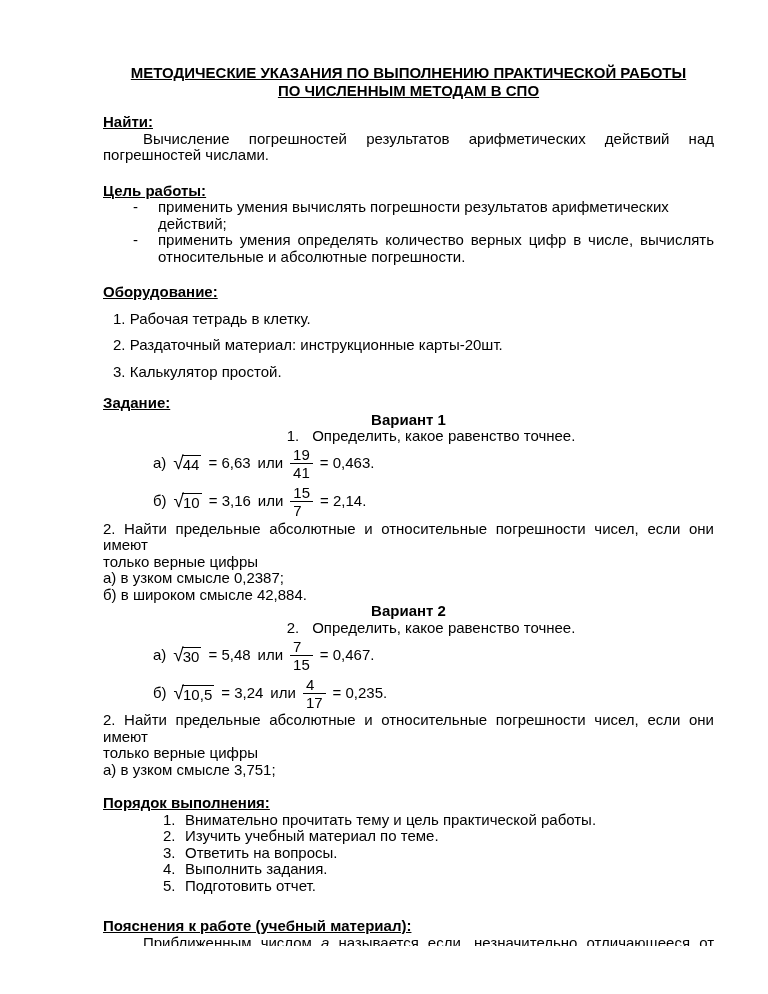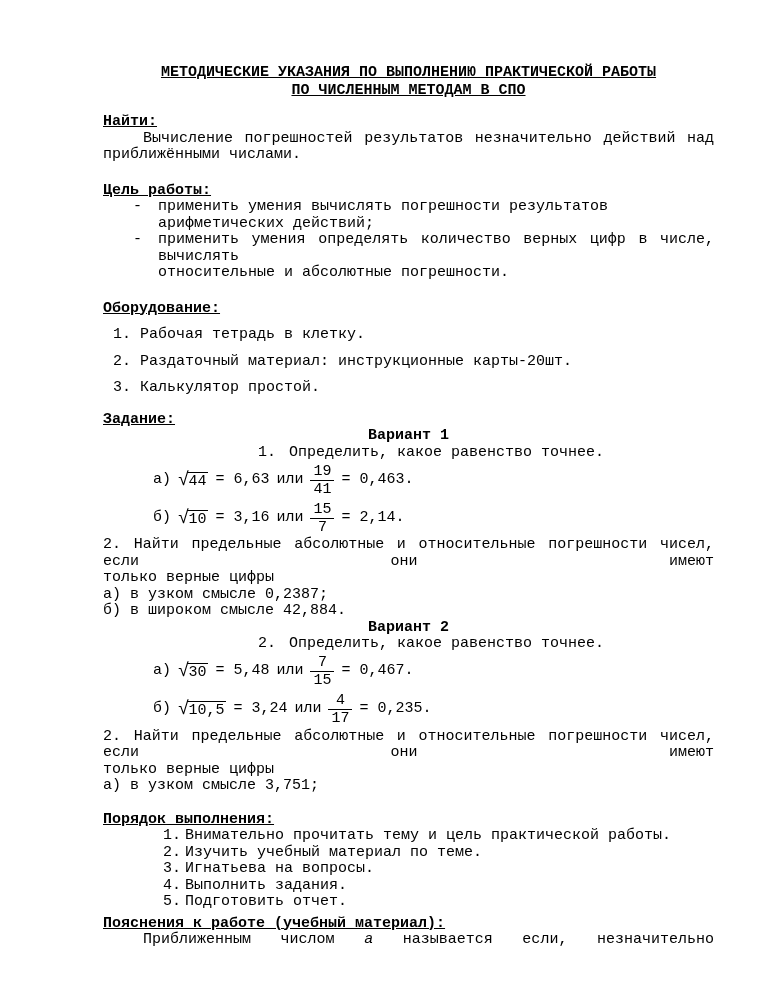--- a/index.html
+++ b/index.html
@@ -3,61 +3,61 @@
 <meta charset="utf-8">
 <style>
   html,body{margin:0;padding:0;background:#ffffff;}
   .page{
     position:relative;
     width:768px;height:946px;
     box-sizing:border-box;
     padding:64px 54px 20px 103px;
     background:#ffffff;
     color:#000000;
-    font-family:Liberation Mono, monospace;
+    font-family:Liberation Sans, sans-serif;
     font-size:15px;
     line-height:16.5px;
     overflow:hidden;
   }
   .u{text-decoration:underline;}
   .it{font-style:italic;}
   .doc-title{
     text-align:center;
     font-weight:bold;
     line-height:17.5px;
   }
   .author{
     margin:21px 0 0 0;
     font-weight:bold;
     font-style:italic;
   }
   .sec-heading{font-weight:bold;}
   .mt-15{margin-top:15px;}
   .mt-17{margin-top:17px;}
   .mt-19{margin-top:19px;}
-  .mt-11{margin-top:5px;}
+  .mt-11{margin-top:24px;}
   .jl{text-align:justify;text-align-last:justify;}
   .ind{text-indent:40px;}
   .dash-item{display:flex;}
   .dash-marker{flex:none;width:25px;padding-left:30px;box-sizing:content-box;}
   .dash-text{flex:1;}
   .variant-title{text-align:center;font-weight:bold;}
   .task-line{text-align:center;padding-left:45px;}
   .task-no{margin-right:13px;}
   .eq{
     display:flex;
     align-items:center;
     padding-left:50px;
     min-height:38px;
   }
   .eq > * + *{margin-left:7px;}
   .sqrt{white-space:nowrap;display:inline-flex;align-items:flex-start;}
   .radical{font-size:19px;line-height:16px;}
   .radicand{border-top:1.2px solid #000;padding:1px 2px 0 1px;margin-left:-2px;line-height:15px;}
-  .frac{display:inline-block;text-align:center;vertical-align:middle;line-height:17px;}
+  .frac{display:inline-block;vertical-align:middle;line-height:17px;}
   .frac-num{display:block;border-bottom:1.2px solid #000;padding:0 3px;}
   .frac-den{display:block;padding:0 3px;}
   .num-item{display:flex;padding-left:60px;}
   .num-no{flex:none;width:22px;}
   .num-text{flex:1;}
   .plain-item{margin:10px;}
 </style>
 </head>
 <body>
 
@@ -65,22 +65,22 @@
 
   <div class="doc-title">
     <span class="u">МЕТОДИЧЕСКИЕ УКАЗАНИЯ ПО ВЫПОЛНЕНИЮ ПРАКТИЧЕСКОЙ РАБОТЫ</span><br>
     <span class="u">ПО ЧИСЛЕННЫМ МЕТОДАМ В СПО</span>
   </div>
 
 
   <div class="sec-heading mt-15">
     <span class="u">Найти:</span>
   </div>
-  <div class="jl ind">Вычисление погрешностей результатов незначительно действий над</div>
-  <div>приближёнными числами.</div>
+  <div class="jl ind">Вычисление погрешностей результатов арифметических действий над</div>
+  <div>погрешностей числами.</div>
 
   <div class="sec-heading mt-19">
     <span class="u">Цель работы:</span>
   </div>
   <div class="dash-item">
     <span class="dash-marker">-</span>
     <span class="dash-text">применить умения вычислять погрешности результатов арифметических действий;</span>
   </div>
   <div class="dash-item">
     <span class="dash-marker">-</span>
@@ -186,21 +186,21 @@
   <div class="num-item">
     <span class="num-no">1.</span>
     <span class="num-text">Внимательно прочитать тему и цель практической работы.</span>
   </div>
   <div class="num-item">
     <span class="num-no">2.</span>
     <span class="num-text">Изучить учебный материал по теме.</span>
   </div>
   <div class="num-item">
     <span class="num-no">3.</span>
-    <span class="num-text">Игнатьева на вопросы.</span>
+    <span class="num-text">Ответить на вопросы.</span>
   </div>
   <div class="num-item">
     <span class="num-no">4.</span>
     <span class="num-text">Выполнить задания.</span>
   </div>
   <div class="num-item">
     <span class="num-no">5.</span>
     <span class="num-text">Подготовить отчет.</span>
   </div>
 

